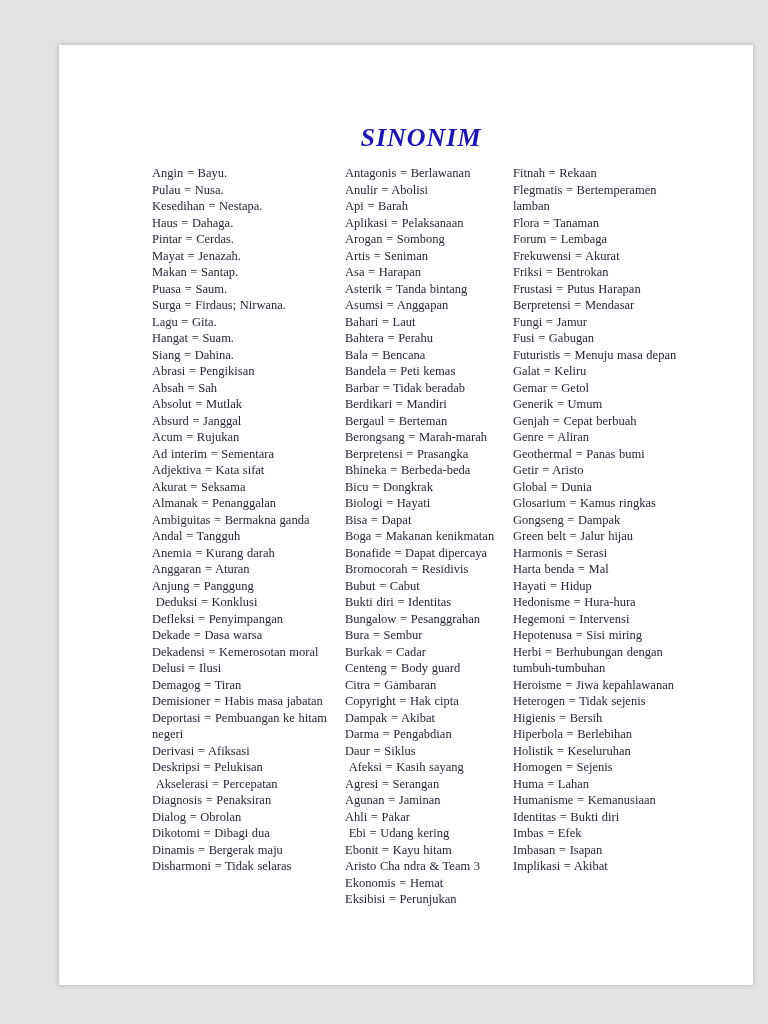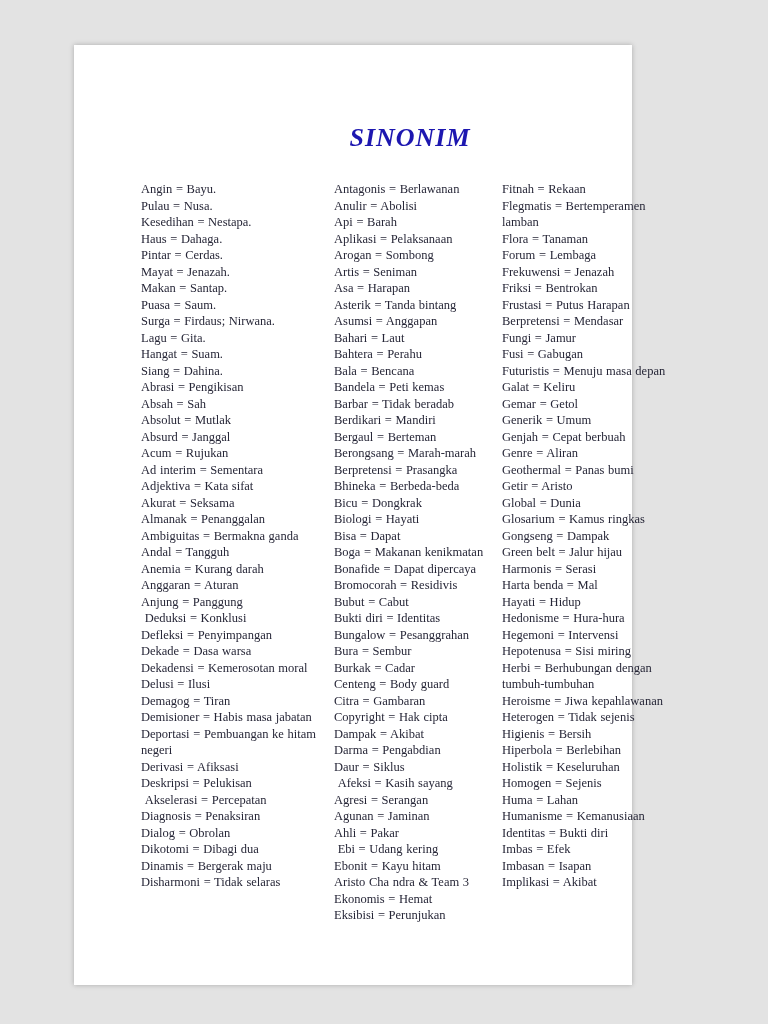--- a/index.html
+++ b/index.html
@@ -9,46 +9,46 @@
     font-family: "Liberation Serif", serif;
     overflow: hidden;
   }
   .viewport {
     position: relative;
     width: 768px;
     height: 1024px;
   }
   .page {
     position: absolute;
-    left: 74px;
+    left: 59px;
     top: 45px;
-    width: 558px;
+    width: 694px;
     height: 940px;
     background: #ffffff;
     box-shadow: 0 0 5px rgba(0,0,0,0.25);
-    padding: 78px 19px 0 67px;
+    padding: 78px 19px 0 93px;
   }
   .title {
     width: 538px;
     text-align: center;
     font-family: "Liberation Serif", serif;
     font-size: 26px;
     font-weight: bold;
     font-style: italic;
     letter-spacing: 1px;
     color: #1d17b0;
     margin-bottom: 12px;
     line-height: 30px;
   }
   .columns {
     display: flex;
     gap: 10px;
     width: 538px;
   }
-  .col { flex: 0 0 auto; margin-top: 16px; }
+  .col { flex: 0 0 auto; }
   .col-left   { width: 183px; }
   .col-middle { width: 158px; }
   .col-right  { width: 177px; }
   .entry {
     font-size: 12.5px;
     line-height: 16.5px;
     color: #262637;
     white-space: pre-wrap;
     word-spacing: 0.5px;
   }
@@ -149,21 +149,21 @@
           <p class="entry">Ebonit = Kayu hitam</p>
           <p class="entry">Aristo Cha ndra &amp; Team 3</p>
           <p class="entry">Ekonomis = Hemat</p>
           <p class="entry">Eksibisi = Perunjukan</p>
         </div>
       <div class="col col-right">
           <p class="entry">Fitnah = Rekaan</p>
           <p class="entry">Flegmatis = Bertemperamen lamban</p>
           <p class="entry">Flora = Tanaman</p>
           <p class="entry">Forum = Lembaga</p>
-          <p class="entry">Frekuwensi = Jenazah</p>
+          <p class="entry">Frekuwensi = Akurat</p>
           <p class="entry">Friksi = Bentrokan</p>
           <p class="entry">Frustasi = Putus Harapan</p>
           <p class="entry">Berpretensi = Mendasar</p>
           <p class="entry">Fungi = Jamur</p>
           <p class="entry">Fusi = Gabugan</p>
           <p class="entry">Futuristis = Menuju masa depan</p>
           <p class="entry">Galat = Keliru</p>
           <p class="entry">Gemar = Getol</p>
           <p class="entry">Generik = Umum</p>
           <p class="entry">Genjah = Cepat berbuah</p>

